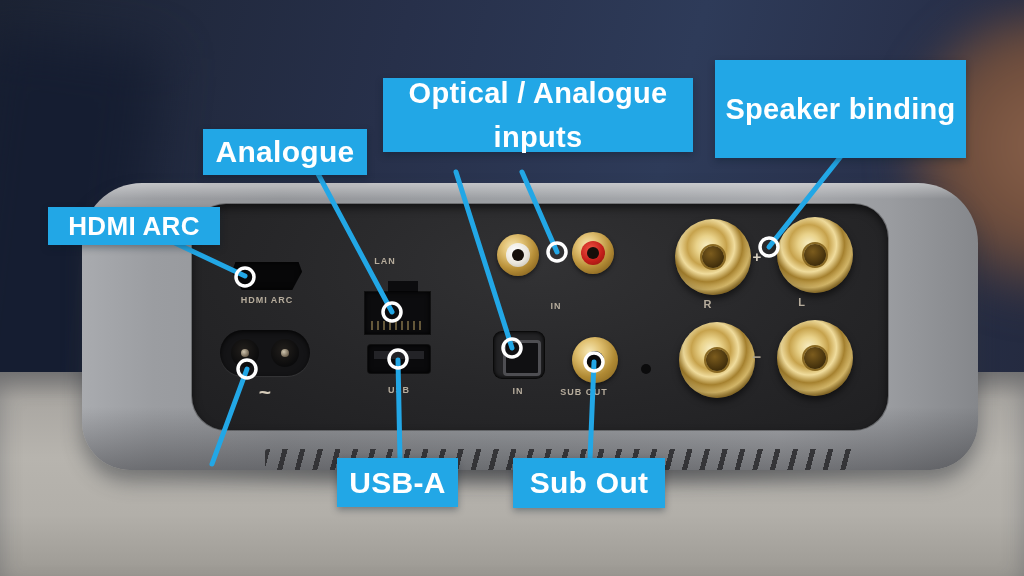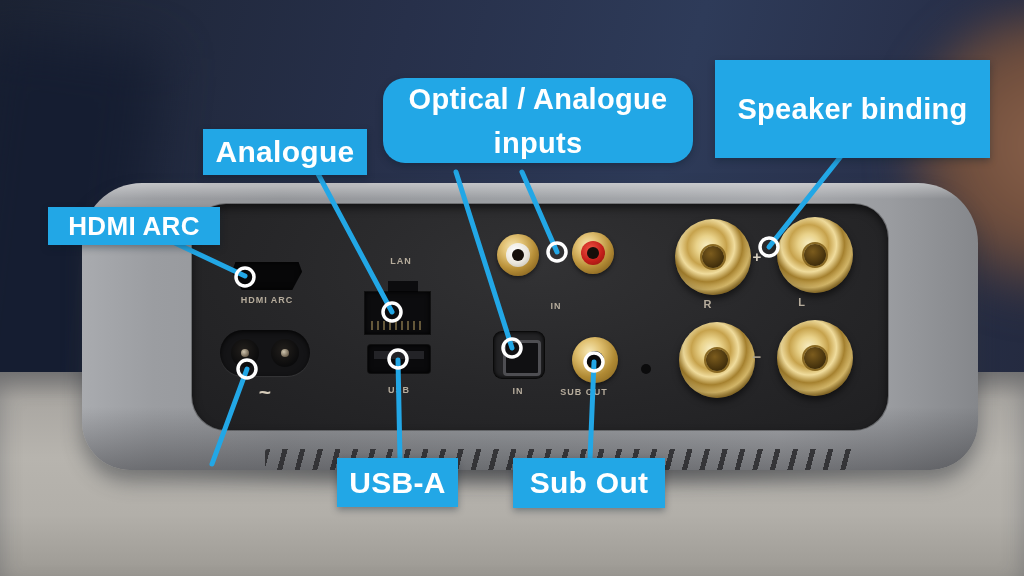--- a/index.html
+++ b/index.html
@@ -125,37 +125,37 @@
     box-shadow:0 0 0 2px #8a6a24;
   }
   .post.rp{left:483px;top:15px;} .post.lp{left:585px;top:13px;}
   .post.rn{left:487px;top:118px;} .post.ln{left:585px;top:116px;}
   .sym-plus{position:absolute;left:545px;top:44px;width:40px;text-align:center;color:#d9d1c2;font-size:15px;font-weight:700;}
   .sym-minus{position:absolute;left:545px;top:144px;width:40px;text-align:center;color:#a99f8e;font-size:15px;font-weight:700;}
   .mark.r{left:488px;top:94px;width:56px;font-size:11px;}
   .mark.l{left:582px;top:92px;width:56px;font-size:11px;}
   .mark.hdmi-t{left:25px;top:91px;width:100px;}
   .mark.ac{left:43px;top:176px;width:60px;font-size:21px;letter-spacing:0;color:#d6ccba;}
-  .mark.lan-t{left:179px;top:52px;width:60px;}
+  .mark.lan-t{left:163px;top:52px;width:60px;}
   .mark.usb-t{left:177px;top:181px;width:60px;}
   .mark.in-a{left:334px;top:97px;width:60px;}
   .mark.in-o{left:296px;top:182px;width:60px;}
   .mark.subout-t{left:352px;top:183px;width:80px;}
   
   .overlay{position:absolute;left:0;top:0;width:1024px;height:576px;z-index:5;pointer-events:none;}
   
   .callout{
     position:absolute;z-index:6;background:#22a7e6;color:#fff;font-weight:700;
     display:flex;flex-direction:column;align-items:center;justify-content:center;
     text-align:center;letter-spacing:.3px;box-shadow:0 3px 7px rgba(10,25,40,.35);
   }
   .co-hdmi{left:48px;top:207px;width:172px;height:38px;font-size:26px;}
   .co-eth{left:203px;top:129px;width:164px;height:46px;font-size:30px;}
-  .co-opt{left:383px;top:78px;width:310px;height:85px;font-size:29px;line-height:44px;border-radius:22px;}
-  .co-spk{left:715px;top:60px;width:275px;height:98px;font-size:29px;line-height:45px;}
+  .co-opt{left:383px;top:78px;width:310px;height:74px;font-size:29px;line-height:44px;}
+  .co-spk{left:715px;top:60px;width:251px;height:98px;font-size:29px;line-height:45px;}
   .co-pow{left:145px;top:462px;width:140px;height:46px;font-size:30px;}
   .co-usb{left:337px;top:458px;width:121px;height:49px;font-size:30px;}
   .co-sub{left:513px;top:458px;width:152px;height:50px;font-size:30px;}
 </style>
 </head>
 <body>
 
 <div class="stage">
 
   <div class="blur-arm"></div>

